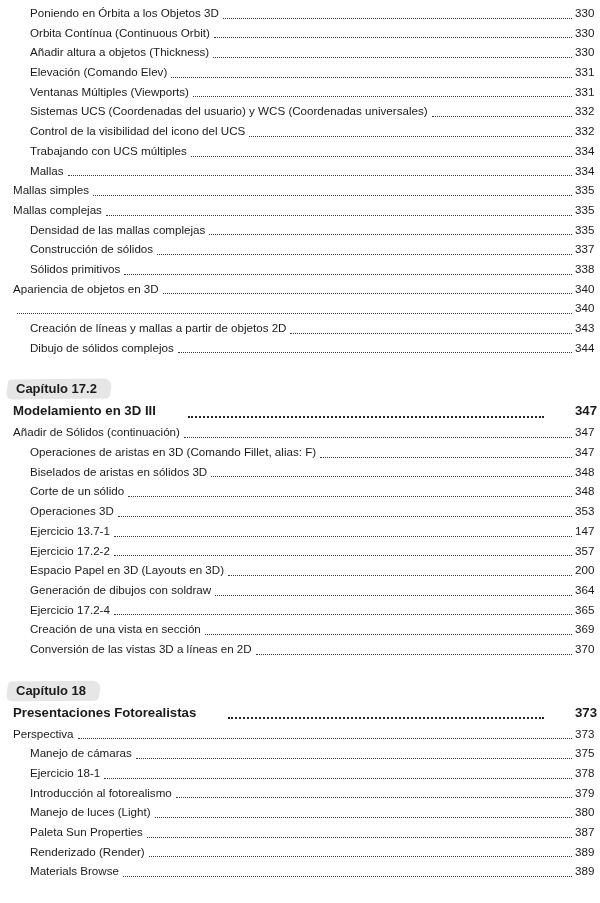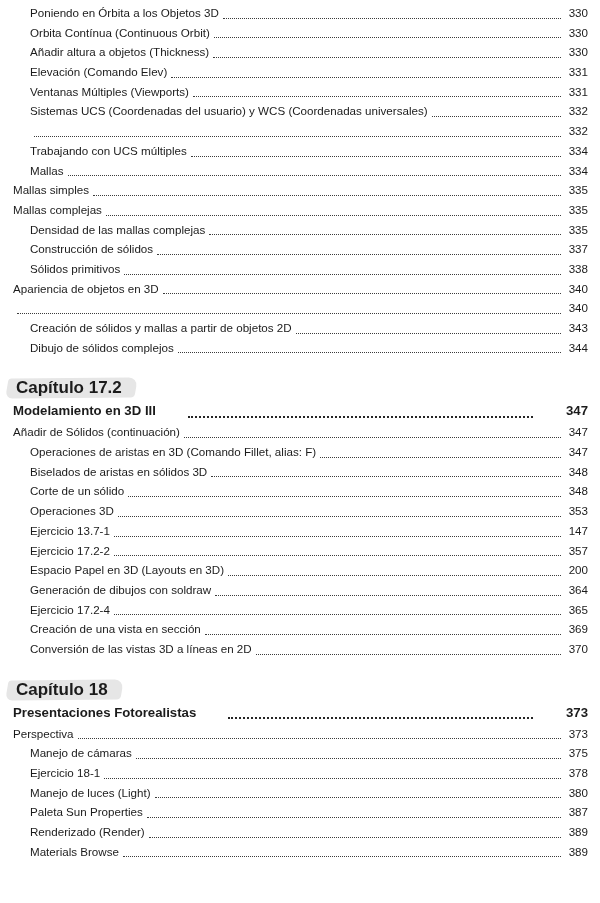--- a/index.html
+++ b/index.html
@@ -3,46 +3,46 @@
 <meta charset="utf-8">
 <style>
   html, body { margin: 0; padding: 0; }
   body {
     width: 600px; height: 903px;
     background: #ffffff;
     overflow: hidden;
     font-family: "Liberation Sans", sans-serif;
     color: #1b1b1b;
   }
-  .page { padding: 3px 12px 0 13px; box-sizing: border-box; width: 600px; height: 903px; }
+  .page { padding: 3px 1px 0 13px; box-sizing: border-box; width: 600px; height: 903px; }
   .section { }
   .section.chapter { margin-top: 20px; }
 
   .row {
     display: flex;
     height: 19.7px; line-height: 19.7px;
     font-size: 11.6px;
     white-space: nowrap;
   }
   .row .lbl { flex: 0 0 auto; }
   .row.lvl2 { padding-left: 17px; }
   .dots {
     flex: 1 1 auto;
     align-self: flex-end;
     margin: 0 3px 4px 4px;
     border-bottom: 1.9px dotted #3c3c3c;
     min-width: 8px;
   }
-  .pg { flex: 0 0 auto; min-width: 24px; text-align: right; }
+  .pg { flex: 0 0 auto; min-width: 24px; text-align: left; }
 
   .chapter-label-row { height: 22px; line-height: 22px; margin-bottom: 1px; }
   .chapter-label {
     position: relative; z-index: 0;
     display: inline-block;
-    font-weight: bold; font-size: 17px;
+    font-weight: bold; font-size: 13px;
     padding: 0 8px 0 3px;
   }
   .chapter-label::before {
     content: "";
     position: absolute; z-index: -1;
     top: 1px; bottom: 1px; left: -6px; right: -6px;
     background: #e6e6e6;
     border-radius: 3px 9px 4px 7px;
     transform: skewX(-10deg) rotate(-0.5deg);
   }
@@ -82,20 +82,21 @@
           <span class="lbl">Ventanas Múltiples (Viewports)</span>
           <span class="dots"></span>
           <span class="pg">331</span>
         </div>
         <div class="row lvl2">
           <span class="lbl">Sistemas UCS (Coordenadas del usuario) y WCS (Coordenadas universales)</span>
           <span class="dots"></span>
           <span class="pg">332</span>
         </div>
         <div class="row lvl2">
+          <span class="lbl">Control de la visibilidad del icono del UCS</span>
           <span class="dots"></span>
           <span class="pg">332</span>
         </div>
         <div class="row lvl2">
           <span class="lbl">Trabajando con UCS múltiples</span>
           <span class="dots"></span>
           <span class="pg">334</span>
         </div>
         <div class="row lvl2">
           <span class="lbl">Mallas</span>
@@ -130,21 +131,21 @@
         <div class="row lvl1">
           <span class="lbl">Apariencia de objetos en 3D</span>
           <span class="dots"></span>
           <span class="pg">340</span>
         </div>
         <div class="row lvl1">
           <span class="dots"></span>
           <span class="pg">340</span>
         </div>
         <div class="row lvl2">
-          <span class="lbl">Creación de sólidos y mallas a partir de objetos 2D</span>
+          <span class="lbl">Creación de líneas y mallas a partir de objetos 2D</span>
           <span class="dots"></span>
           <span class="pg">343</span>
         </div>
         <div class="row lvl2">
           <span class="lbl">Dibujo de sólidos complejos</span>
           <span class="dots"></span>
           <span class="pg">344</span>
         </div>
       </div>
       <div class="section chapter">
@@ -231,20 +232,25 @@
           <span class="lbl">Manejo de cámaras</span>
           <span class="dots"></span>
           <span class="pg">375</span>
         </div>
         <div class="row lvl2">
           <span class="lbl">Ejercicio 18-1</span>
           <span class="dots"></span>
           <span class="pg">378</span>
         </div>
         <div class="row lvl2">
+          <span class="lbl">Introducción al fotorealismo</span>
+          <span class="dots"></span>
+          <span class="pg">379</span>
+        </div>
+        <div class="row lvl2">
           <span class="lbl">Manejo de luces (Light)</span>
           <span class="dots"></span>
           <span class="pg">380</span>
         </div>
         <div class="row lvl2">
           <span class="lbl">Paleta Sun Properties</span>
           <span class="dots"></span>
           <span class="pg">387</span>
         </div>
         <div class="row lvl2">

